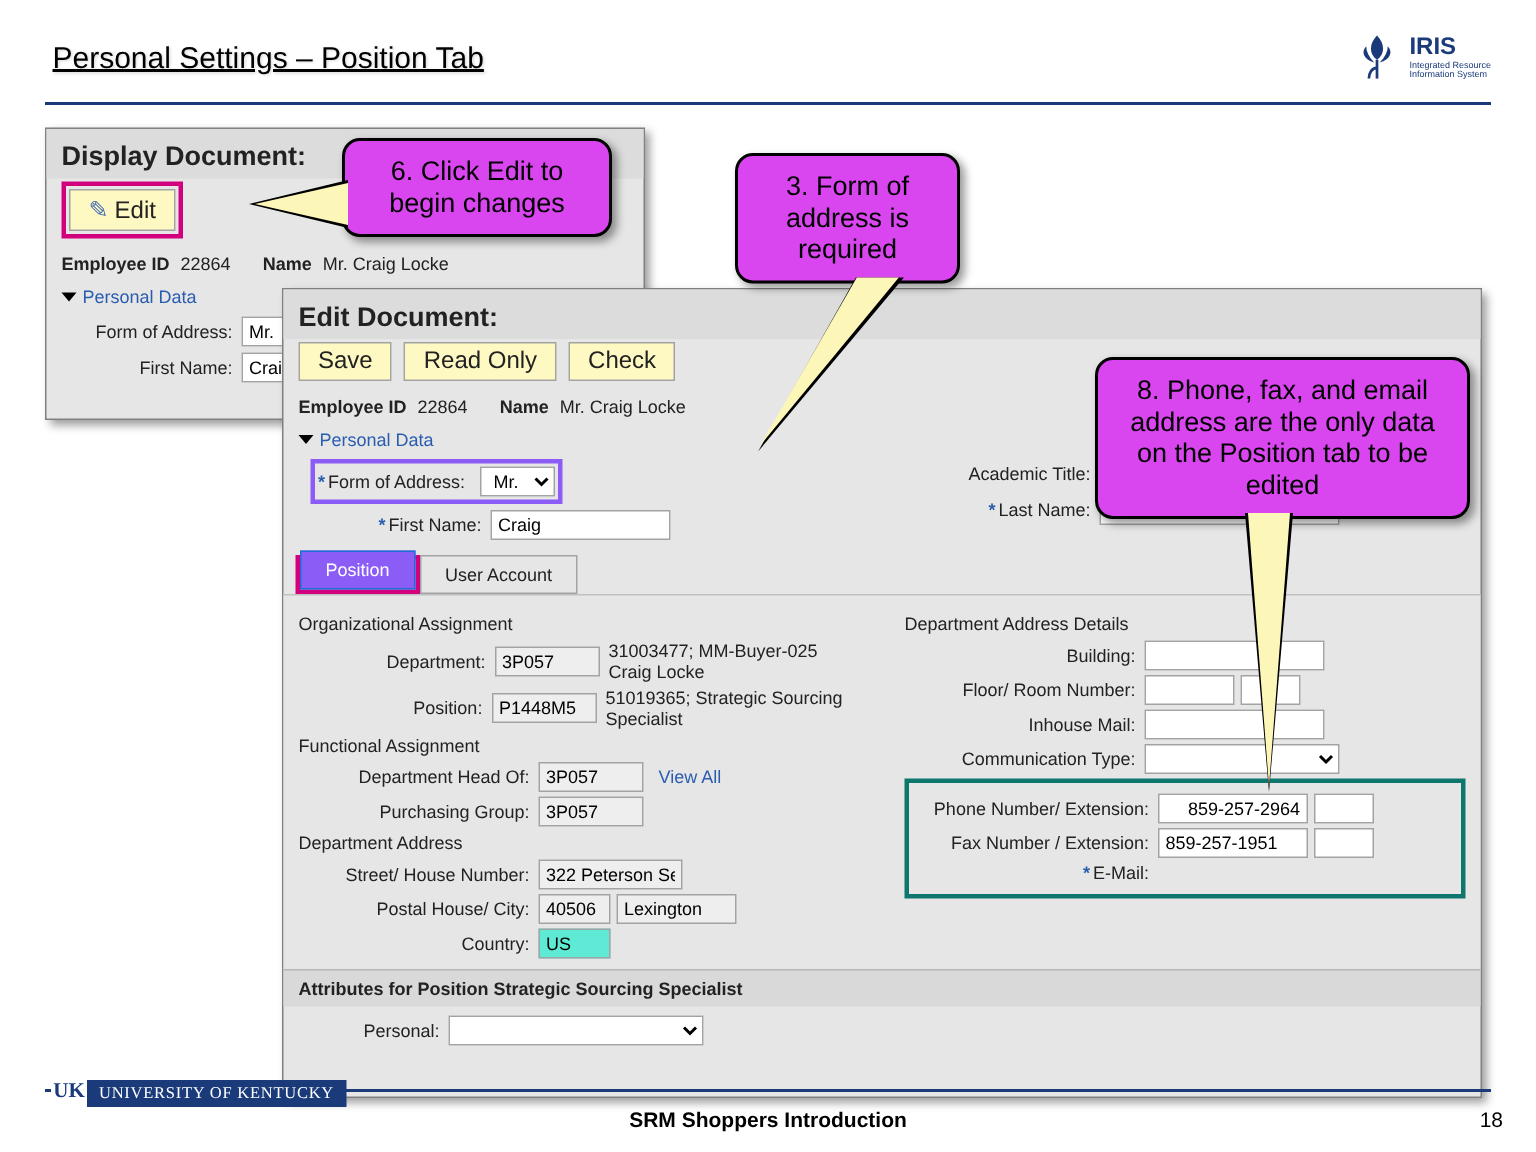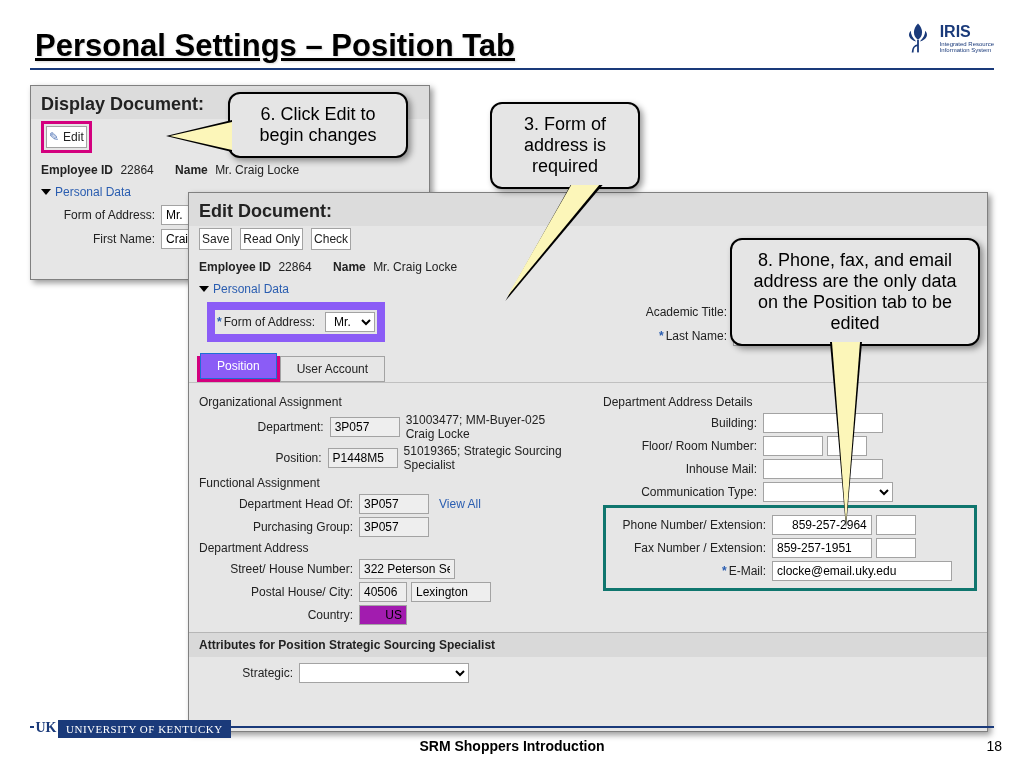--- a/index.html
+++ b/index.html
@@ -9,22 +9,22 @@
     background: #fff;
     width: 1024px;
     height: 768px;
     position: relative;
     overflow: hidden;
   }
   .slide { width: 1024px; height: 768px; position: relative; }
   .page-title {
     position: absolute;
     top: 28px; left: 35px;
-    font-size: 31px;
-    font-weight: bold;
+    font-size: 20px;
+    font-weight: normal;
     color: #000;
     text-decoration: underline;
     text-shadow: 1px 1px 2px rgba(0,0,0,0.15);
   }
   .iris-logo {
     position: absolute;
     top: 20px; right: 30px;
     display: flex;
     align-items: center;
     gap: 4px;
@@ -45,24 +45,24 @@
     box-shadow: 3px 3px 6px rgba(0,0,0,0.4);
     font-size: 12px;
     color: #222;
   }
   .win-display { top: 85px; left: 30px; width: 400px; height: 195px; }
   .win-edit { top: 192px; left: 188px; width: 800px; height: 540px; }
 
   .win-title { font-size: 18px; font-weight: bold; padding: 8px 10px 4px; background:#dcdcdc;}
   .toolbar-row { padding: 2px 10px 6px; display:flex; gap:8px; align-items:center;}
   .btn {
-    background: #ffffff;
+    background: #fef9c3;
     border: 1px solid #a3a3a3;
-    padding: 3px 2px;
-    font-size: 12px;
+    padding: 3px 12px;
+    font-size: 16px;
     cursor: pointer;
     color: #222;
   }
   .edit-btn-wrap {
     border: 3px solid #d3007e;
     padding: 2px;
     display: inline-block;
   }
   .btn .pencil { color:#4a6fb3; margin-right:4px; }
   .info-row { padding: 4px 10px; font-size: 12px; }
@@ -78,21 +78,21 @@
     gap: 4px;
     font-size: 12px;
   }
   .tri-down { width:0; height:0; border-left:5px solid transparent; border-right:5px solid transparent; border-top:6px solid #000; display:inline-block;}
   .form-row { display:flex; align-items:center; padding:2px 10px; }
   .form-label { min-width: 120px; text-align:right; padding-right:6px; font-size:12px;}
   .req { color:#2a5db0; font-weight:bold; margin-right:2px; }
   input.text, select.sel {
     background:#fff; border:1px solid #a3a3a3; font-size:12px; padding:1px 4px; height:20px;
   }
-  .hl { border:8px solid #8b5cf6; padding:2px; display:inline-block; }
+  .hl { border:3px solid #8b5cf6; padding:2px; display:inline-block; }
 
   .tabs { margin:8px 0 0 8px; display:flex; }
   .tab {
     padding:5px 16px;
     font-size:12px;
     background:#e6e6e6;
     border:1px solid #a3a3a3;
     cursor:pointer;
   }
   .tab.active { background:#8b5cf6; color:#fff; border-color:#1d6fd6; }
@@ -108,21 +108,21 @@
   .viewall { color:#2a5db0; margin-left:10px; cursor:pointer; }
   .attr-bar { background:#d9d9d9; padding:5px 10px; font-weight:bold; font-size:12px; border-top:1px solid #b6b6b6;}
   .attr-row { padding:6px 10px; display:flex; align-items:center;}
   .attr-row .fl { width:100px; text-align:right; padding-right:6px; }
 
   .hl-box { border:3px solid #0f766e; padding:4px 6px; }
 
   
   .callout {
     position:absolute;
-    background:#e5e5e5;
+    background:#d946ef;
     border:2px solid #000;
     border-radius:12px;
     padding:10px 16px;
     font-size:18px;
     color:#000;
     text-align:center;
     box-shadow:3px 3px 6px rgba(0,0,0,0.4);
     z-index:50;
   }
   .callout .tail {
@@ -235,20 +235,24 @@
       <div class="col">
         <div class="form-row">
           <span class="hl">
             <span class="req">*</span><span>Form of Address:</span>
             &nbsp;
             <select class="sel" style="width:50px">
               <option>Mr.</option>
             </select>
           </span>
         </div>
+        <div class="form-row">
+          <span class="form-label"><span class="req">*</span><span>First Name:</span></span>
+          <input class="text" style="width: 120px;" value="Craig">
+        </div>
       </div>
       <div class="col">
         <div class="form-row">
           <span class="form-label">Academic Title:</span>
           <input class="text" style="width: 160px;" value="">
         </div>
         <div class="form-row">
           <span class="form-label"><span class="req">*</span><span>Last Name:</span></span>
           <input class="text" style="width: 160px;" value="Locke">
         </div>
@@ -294,21 +298,21 @@
             <span class="fl">Street/ House Number:</span>
             <input class="text" style="width: 96px; background: rgb(238, 238, 238);" readonly="" value="322 Peterson Se">
           </div>
           <div class="field">
             <span class="fl">Postal House/ City:</span>
             <input class="text" style="width: 48px; background: rgb(238, 238, 238);" readonly="" value="40506">
             <input class="text" style="width: 80px; background: rgb(238, 238, 238); margin-left: 4px;" readonly="" value="Lexington">
           </div>
           <div class="field">
             <span class="fl">Country:</span>
-            <input class="text" style="width: 48px; background: #a21caf; text-align: right;" readonly="" value="US">
+            <input class="text" style="width: 48px; background: #5eead4;" readonly="" value="US">
           </div>
         </div>
 
         <div class="col">
           <div class="sect-head">Department Address Details</div>
           <div class="field">
             <span class="fl">Building:</span>
             <input class="text" style="width: 120px;">
           </div>
           <div class="field">
@@ -330,30 +334,29 @@
               <input class="text" style="width: 100px; padding-left: 19px;" value="859-257-2964">
               <input class="text" style="width: 40px; margin-left: 4px;">
             </div>
             <div class="field">
               <span class="fl">Fax Number / Extension:</span>
               <input class="text" style="width: 100px;" value="859-257-1951">
               <input class="text" style="width: 40px; margin-left: 4px;">
             </div>
             <div class="field">
               <span class="fl"><span class="req">*</span><span>E-Mail:</span></span>
-              <input class="text" style="width: 180px;" value="clocke@email.uky.edu">
             </div>
           </div>
         </div>
       </div>
     </div>
 
     <div class="attr-bar">Attributes for Position Strategic Sourcing Specialist</div>
     <div class="attr-row">
-      <span class="fl">Strategic:</span>
+      <span class="fl">Personal:</span>
       <select class="sel" style="width:170px"><option></option></select>
     </div>
   </div>
 
   <div class="callout c6">
     <div class="tail-border"></div><div class="tail"></div>
     <span>6. Click Edit to begin changes</span>
   </div>
   <div class="callout c7">
     <div class="tail-border"></div><div class="tail"></div>

